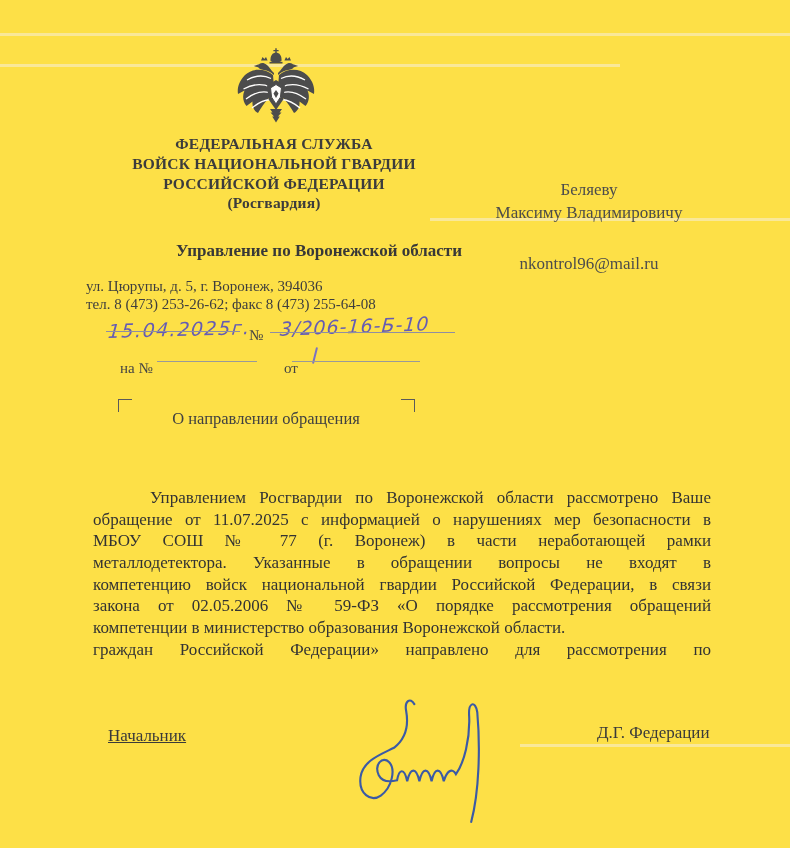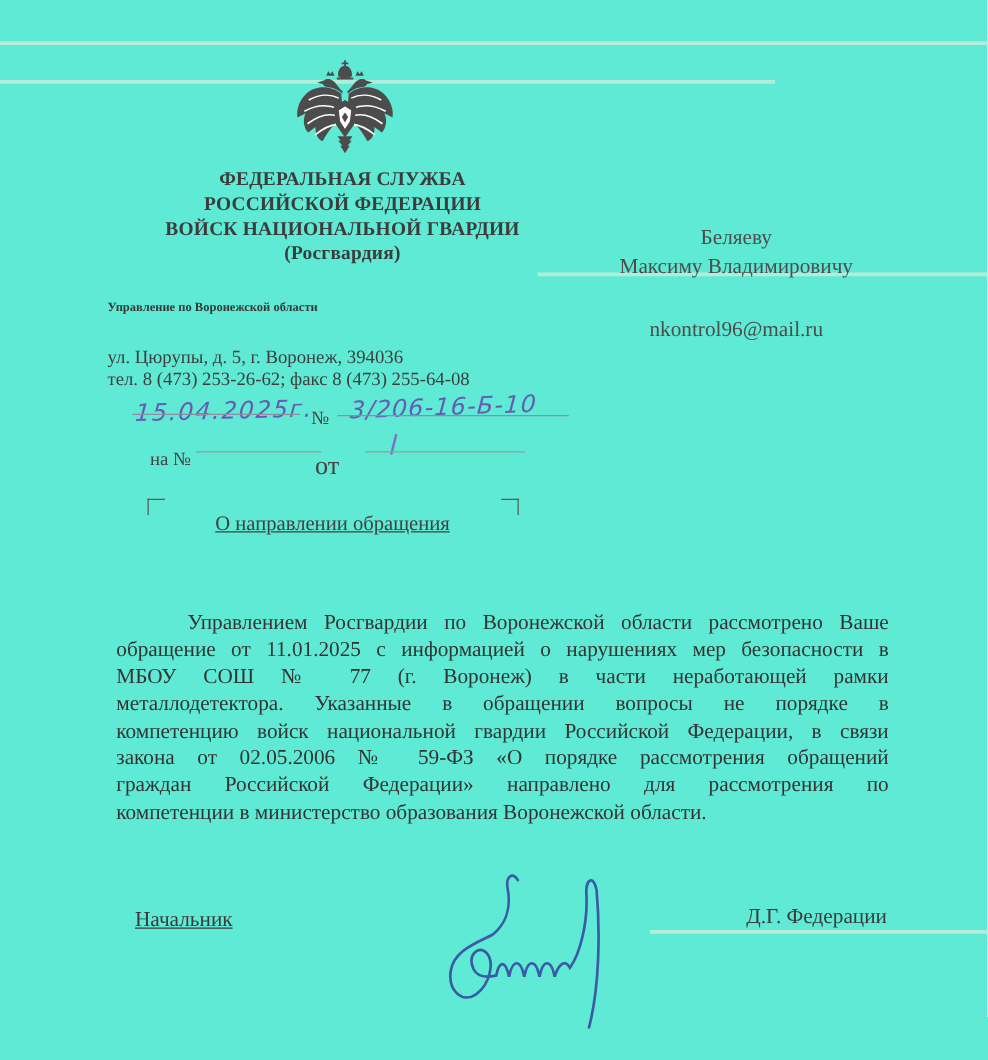--- a/index.html
+++ b/index.html
@@ -1,53 +1,53 @@
 <!DOCTYPE html>
 <html><head>
 <meta charset="utf-8">
 <style>
   html,body{margin:0;padding:0;background:#ffffff;}
   .page{
-    position:relative;width:790px;height:848px;background:#5eead4;
+    position:relative;width:790px;height:848px;background:#fde047;
     font-family:"Liberation Serif", serif;color:#3a3a3a;overflow:hidden;
   }
   .streak{position:absolute;height:3px;background:#f5eedd;opacity:.55;}
 
   
   .emblem{position:absolute;left:236px;top:47px;width:80px;height:76px;}
   .org{position:absolute;left:86px;top:134px;width:376px;text-align:center;
        font-weight:bold;font-size:15.5px;line-height:19.8px;color:#3c3c3c;letter-spacing:.2px;}
-  .division{position:absolute;left:86px;top:241px;width:376px;text-align:left;
-       font-weight:bold;font-size:10px;color:#383838;}
+  .division{position:absolute;left:86px;top:241px;width:376px;text-align:right;
+       font-weight:bold;font-size:17px;color:#383838;}
   .addr{position:absolute;left:86px;top:277px;width:376px;
        font-size:15px;line-height:18px;color:#3e3e3e;}
 
   
   .hw{font-family:"DejaVu Sans", sans-serif;font-style:italic;color:#655cb4;}
   .hw-date{position:absolute;left:108px;top:318px;font-size:19px;letter-spacing:1.5px;
        transform:rotate(-1.5deg) skewX(-6deg);}
   .hw-num{position:absolute;left:280px;top:315px;font-size:19px;letter-spacing:1px;
        transform:rotate(-2deg) skewX(-6deg);}
   .num-sign{position:absolute;left:249px;top:327px;font-size:15px;color:#444;}
   .rule{position:absolute;border-bottom:1.4px solid #8f8da2;}
   .rule-date{left:106px;top:331px;width:134px;}
   .rule-num{left:270px;top:332px;width:185px;}
   .hw-tail{position:absolute;left:314px;top:347px;width:2px;height:17px;background:#7a72c2;
        transform:rotate(14deg);border-radius:2px;}
   .reply-label{position:absolute;left:120px;top:360px;font-size:15px;color:#444;}
-  .from-label{position:absolute;left:252px;top:360px;font-size:21px;color:#444;text-align:center;}
+  .from-label{position:absolute;left:284px;top:360px;font-size:15px;color:#444;text-align:center;}
   .rule-reply{left:157px;top:361px;width:100px;border-bottom:1.2px solid #999;}
   .rule-from{left:292px;top:361px;width:128px;border-bottom:1.2px solid #999;}
 
   
   .bracket{position:absolute;width:13px;height:12px;}
   .bracket-l{left:118px;top:399px;border-left:1.4px solid #5a5a5a;border-top:1.4px solid #5a5a5a;}
   .bracket-r{left:401px;top:399px;border-right:1.4px solid #5a5a5a;border-top:1.4px solid #5a5a5a;}
   .subject{position:absolute;left:118px;top:409px;width:296px;text-align:center;
-       font-size:16.5px;color:#414141;text-decoration:underline;}
+       font-size:16.5px;color:#414141;}
 
   
   .recipient-line{position:absolute;left:428px;width:322px;text-align:center;
        font-size:17px;color:#4c4c4c;}
   .r1{top:180px;} .r2{top:203px;} .r3{top:254px;}
 
   
   .body-text{position:absolute;left:93px;top:487px;width:618px;font-size:17px;color:#333;}
   .bline{height:21.7px;line-height:21.7px;text-align:justify;text-align-last:justify;
        white-space:nowrap;}
@@ -96,22 +96,22 @@
       <path d="M40 33l9 5.5-1.7 14L40 63l-7.3-10.5-1.7-14z"></path>
       <path d="M40 37.5l5.5 3.4-1.1 9.3L40 57l-4.4-6.8-1.1-9.3z" fill="#fffefd" stroke="#4c4c4c" stroke-width="1"></path>
       <path d="M40 43l2.5 3.5L40 51l-2.5-4.5z"></path>
 
       <path d="M34 62h12l-2.5 3.5h2l-3.5 4h1.8L40 75.5l-3.8-6h1.8l-3.5-4h2z"></path>
     </g>
   </svg>
 
   <div class="org">
     <div>ФЕДЕРАЛЬНАЯ СЛУЖБА</div>
+    <div>ВОЙСК НАЦИОНАЛЬНОЙ ГВАРДИИ</div>
     <div>РОССИЙСКОЙ ФЕДЕРАЦИИ</div>
-    <div>ВОЙСК НАЦИОНАЛЬНОЙ ГВАРДИИ</div>
     <div>(Росгвардия)</div>
   </div>
 
   <div class="division">Управление по Воронежской области</div>
 
   <div class="addr">
     <div>ул. Цюрупы, д. 5, г. Воронеж, 394036</div>
     <div>тел. 8 (473) 253-26-62; факс 8 (473) 255-64-08</div>
   </div>
 
@@ -130,27 +130,27 @@
   <div class="bracket bracket-l"></div>
   <div class="bracket bracket-r"></div>
   <div class="subject">О направлении обращения</div>
 
   <div class="recipient-line r2">Максиму Владимировичу</div>
   <div class="recipient-line r1">Беляеву</div>
   <div class="recipient-line r3">nkontrol96@mail.ru</div>
 
   <div class="body-text">
     <div class="bline first">Управлением Росгвардии по Воронежской области рассмотрено Ваше</div>
-    <div class="bline">обращение от 11.01.2025 с информацией о нарушениях мер безопасности в</div>
+    <div class="bline">обращение от 11.07.2025 с информацией о нарушениях мер безопасности в</div>
     <div class="bline">МБОУ СОШ № 77 (г. Воронеж) в части неработающей рамки</div>
-    <div class="bline">металлодетектора. Указанные в обращении вопросы не порядке в</div>
+    <div class="bline">металлодетектора. Указанные в обращении вопросы не входят в</div>
     <div class="bline">компетенцию войск национальной гвардии Российской Федерации, в связи</div>
     <div class="bline">закона от 02.05.2006 № 59-ФЗ «О порядке рассмотрения обращений</div>
+    <div class="bline last">компетенции в министерство образования Воронежской области.</div>
     <div class="bline">граждан Российской Федерации» направлено для рассмотрения по</div>
-    <div class="bline last">компетенции в министерство образования Воронежской области.</div>
   </div>
 
   <div class="position-title">Начальник</div>
 
   <svg class="sig" viewBox="0 0 145 130" xmlns="http://www.w3.org/2000/svg">
     <path d="M61 8 C57 1, 51 5, 53 15 C56 32, 50 44, 41 51 C27 58, 10 64, 8 80 C6 96, 18 105, 28 98
              C39 90, 43 72, 36 65 C30 59, 21 67, 26 78 C30 86, 40 84, 44 83
              C46 72, 51 70, 54 84 C57 70, 63 70, 66 84 C69 70, 75 70, 78 84 C81 70, 87 70, 90 84
              C93 74, 98 70, 102 77 C110 66, 116 42, 115 20 C114 6, 121 4, 123 16 C126 50, 125 94, 117 124" fill="none" stroke="#3b5aa5" stroke-width="2.1" stroke-linecap="round"></path>
   </svg>

